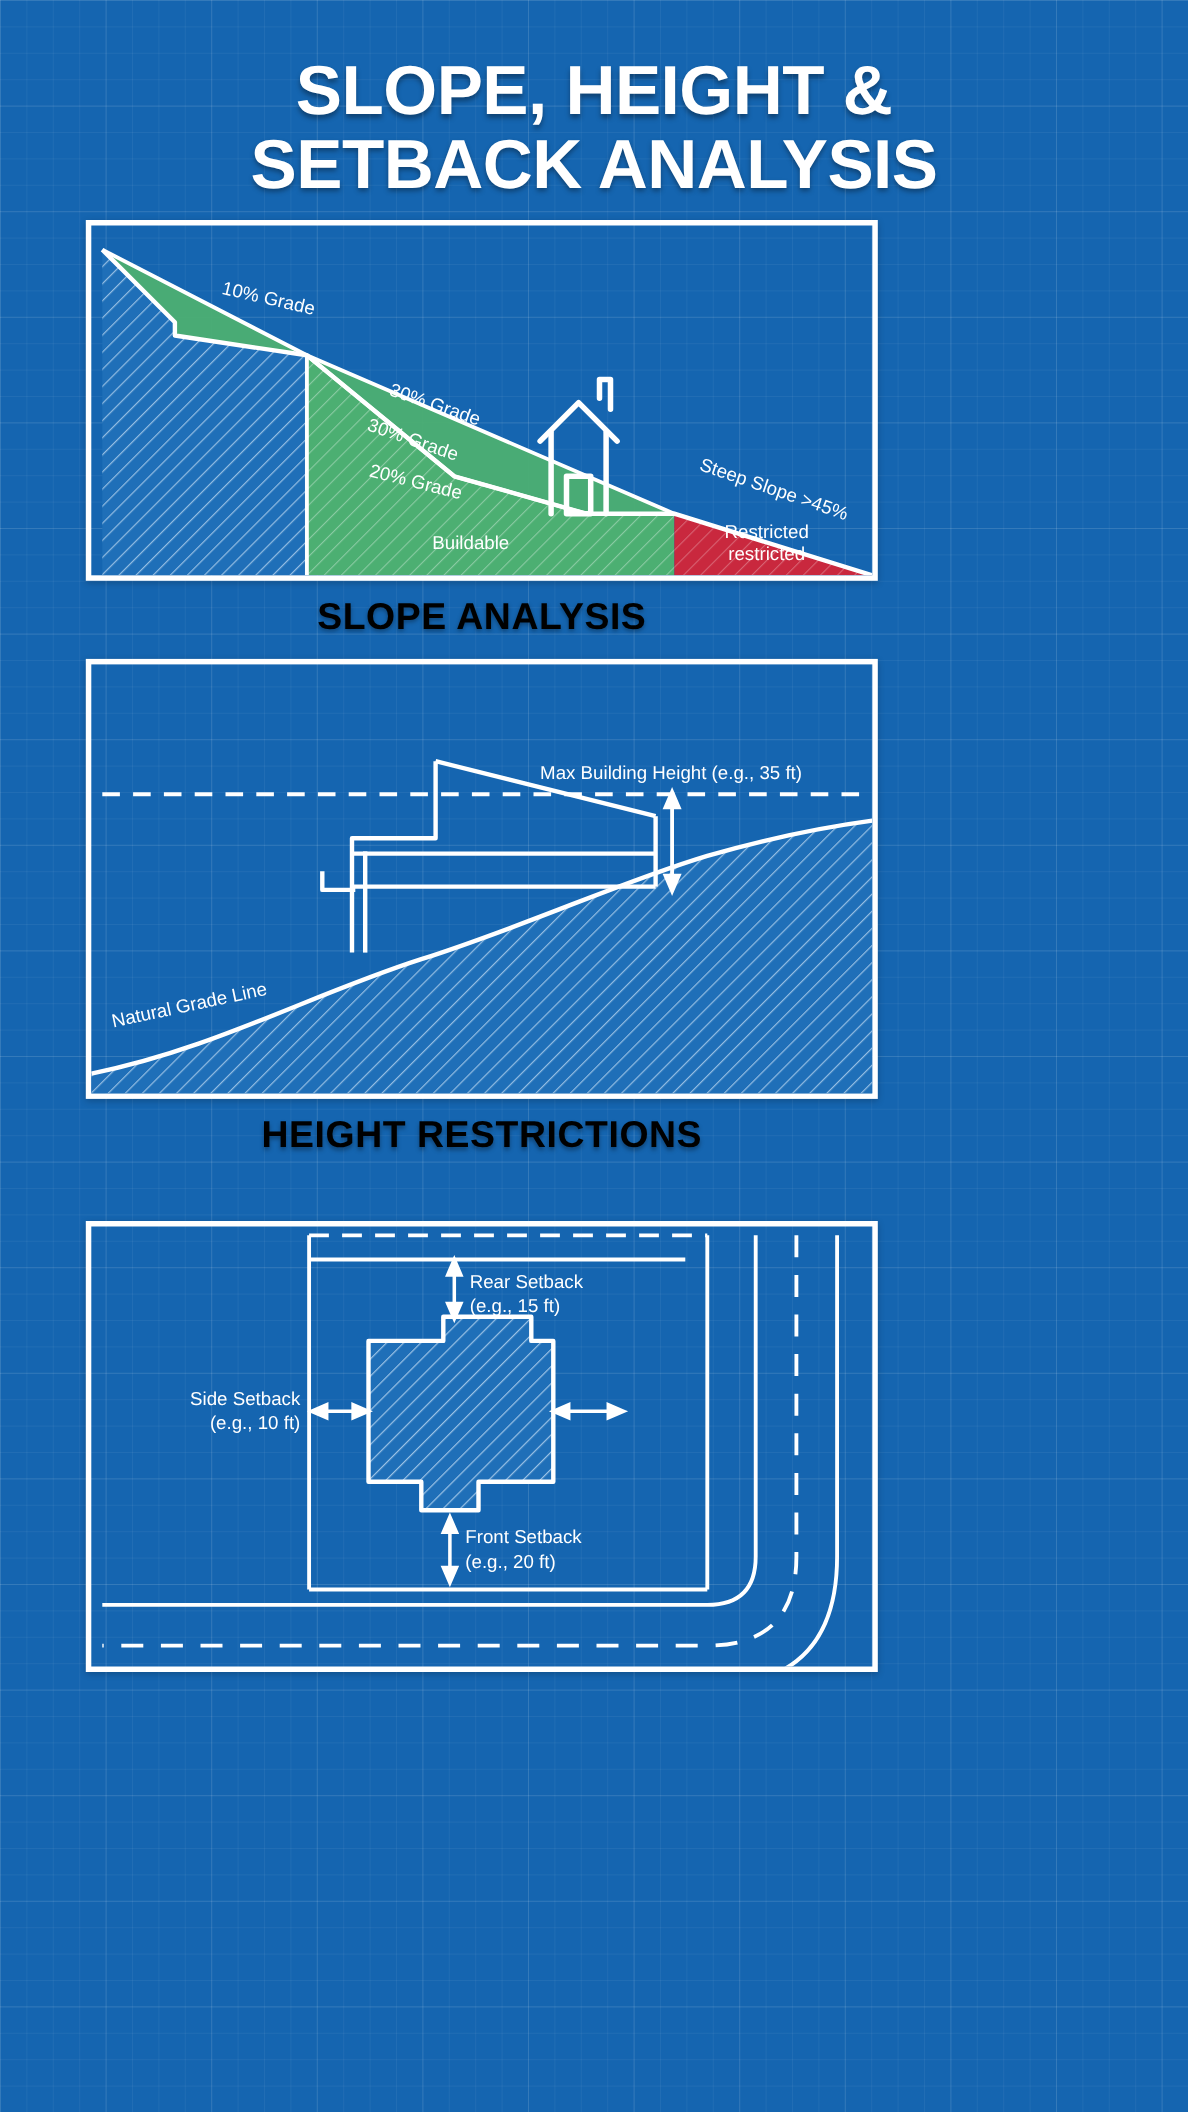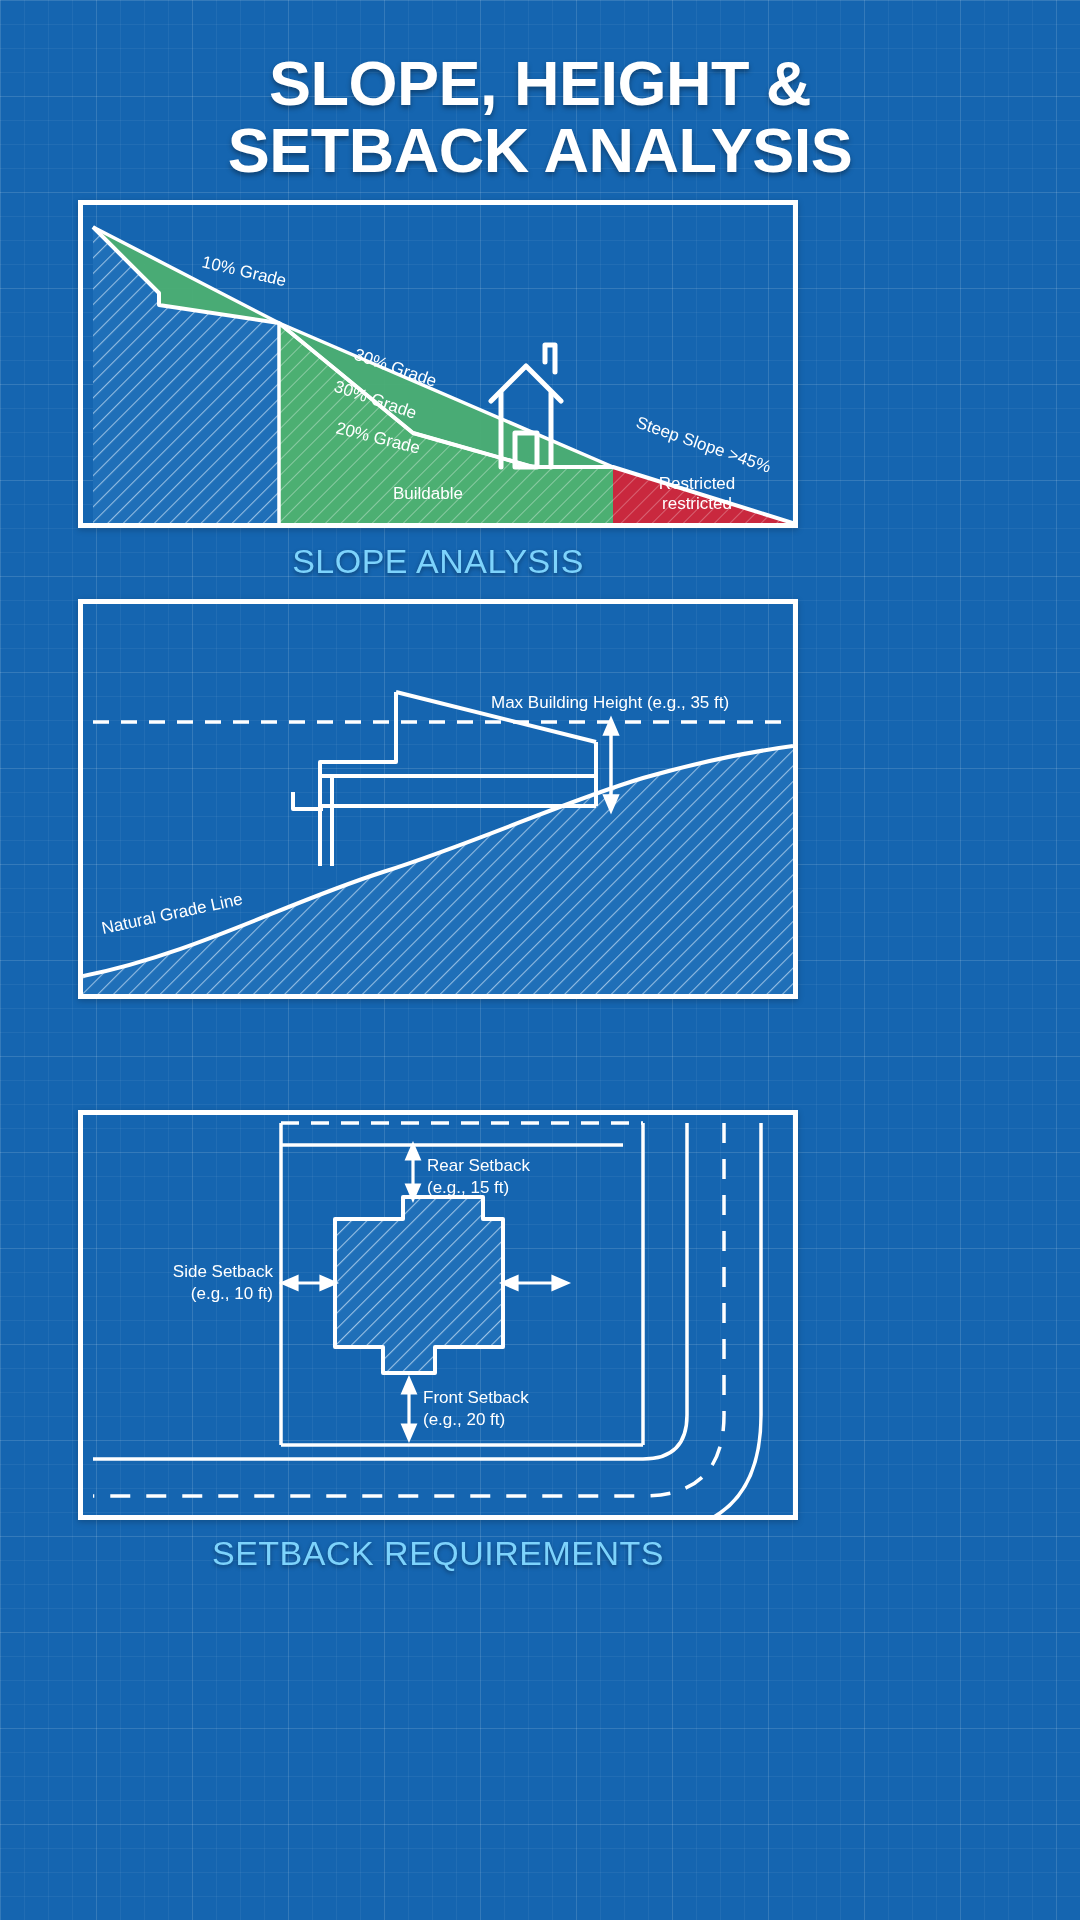--- a/index.html
+++ b/index.html
@@ -36,23 +36,23 @@
 
   .panel { position:absolute; left:78px; width:720px; }
   .panel-frame {
     border:5px solid #ffffff;
     position:relative;
     background:transparent;
     box-shadow:0 2px 6px rgba(0,0,0,0.22);
   }
   .panel-caption {
     text-align:center;
-    color:#7dd3fc;
+    color:#000000;
     font-size:34px;
-    font-weight:normal;
+    font-weight:bold;
     margin-top:14px;
     letter-spacing:0.5px;
     text-shadow:0 2px 4px rgba(0,0,0,0.35);
     width:720px;
   }
   svg { display:block; }
   .lbl {
     font-family:"Liberation Sans", sans-serif;
     fill:#ffffff;
     font-size:17px;
@@ -166,20 +166,21 @@
         <g stroke="#ffffff" stroke-width="3.5" fill="#ffffff">
           <line x1="528" y1="122" x2="528" y2="200"></line>
           <polygon points="528,116 522,130 534,130"></polygon>
           <polygon points="528,206 522,192 534,192"></polygon>
         </g>
 
         <text class="lbl" x="408" y="104">Max Building Height (e.g., 35 ft)</text>
         <text class="lbl" x="20" y="330" transform="rotate(-12 20 330)">Natural Grade Line</text>
       </svg>
     </div>
+    <div class="panel-caption">HEIGHT RESTRICTIONS</div>
   </div>
 
   <div class="panel" style="top:1110px;">
     <div class="panel-frame">
       <svg width="710" height="400" viewBox="0 0 710 400">
         <defs>
           <pattern id="hb3" width="11" height="11" patternTransform="rotate(45)" patternUnits="userSpaceOnUse">
             <line x1="0" y1="0" x2="0" y2="11" stroke="#bcd9f2" stroke-width="2.2" opacity="0.8"></line>
           </pattern>
         </defs>
@@ -230,15 +231,14 @@
         <text class="lbl" x="340" y="288">Front Setback</text>
         <text class="lbl" x="340" y="310">(e.g., 20 ft)</text>
 
         <g fill="none" stroke="#ffffff" stroke-width="3.5">
           <path d="M604,8 L604,300 Q604,344 560,344 L10,344"></path>
           <path d="M678,8 L678,300 Q678,418 560,418 L10,418"></path>
           <path d="M641,8 L641,300 Q641,381 560,381 L10,381" stroke-dasharray="20 16"></path>
         </g>
       </svg>
     </div>
-    <div class="panel-caption">SETBACK REQUIREMENTS</div>
   </div>
 </div>
 
 </body></html>

